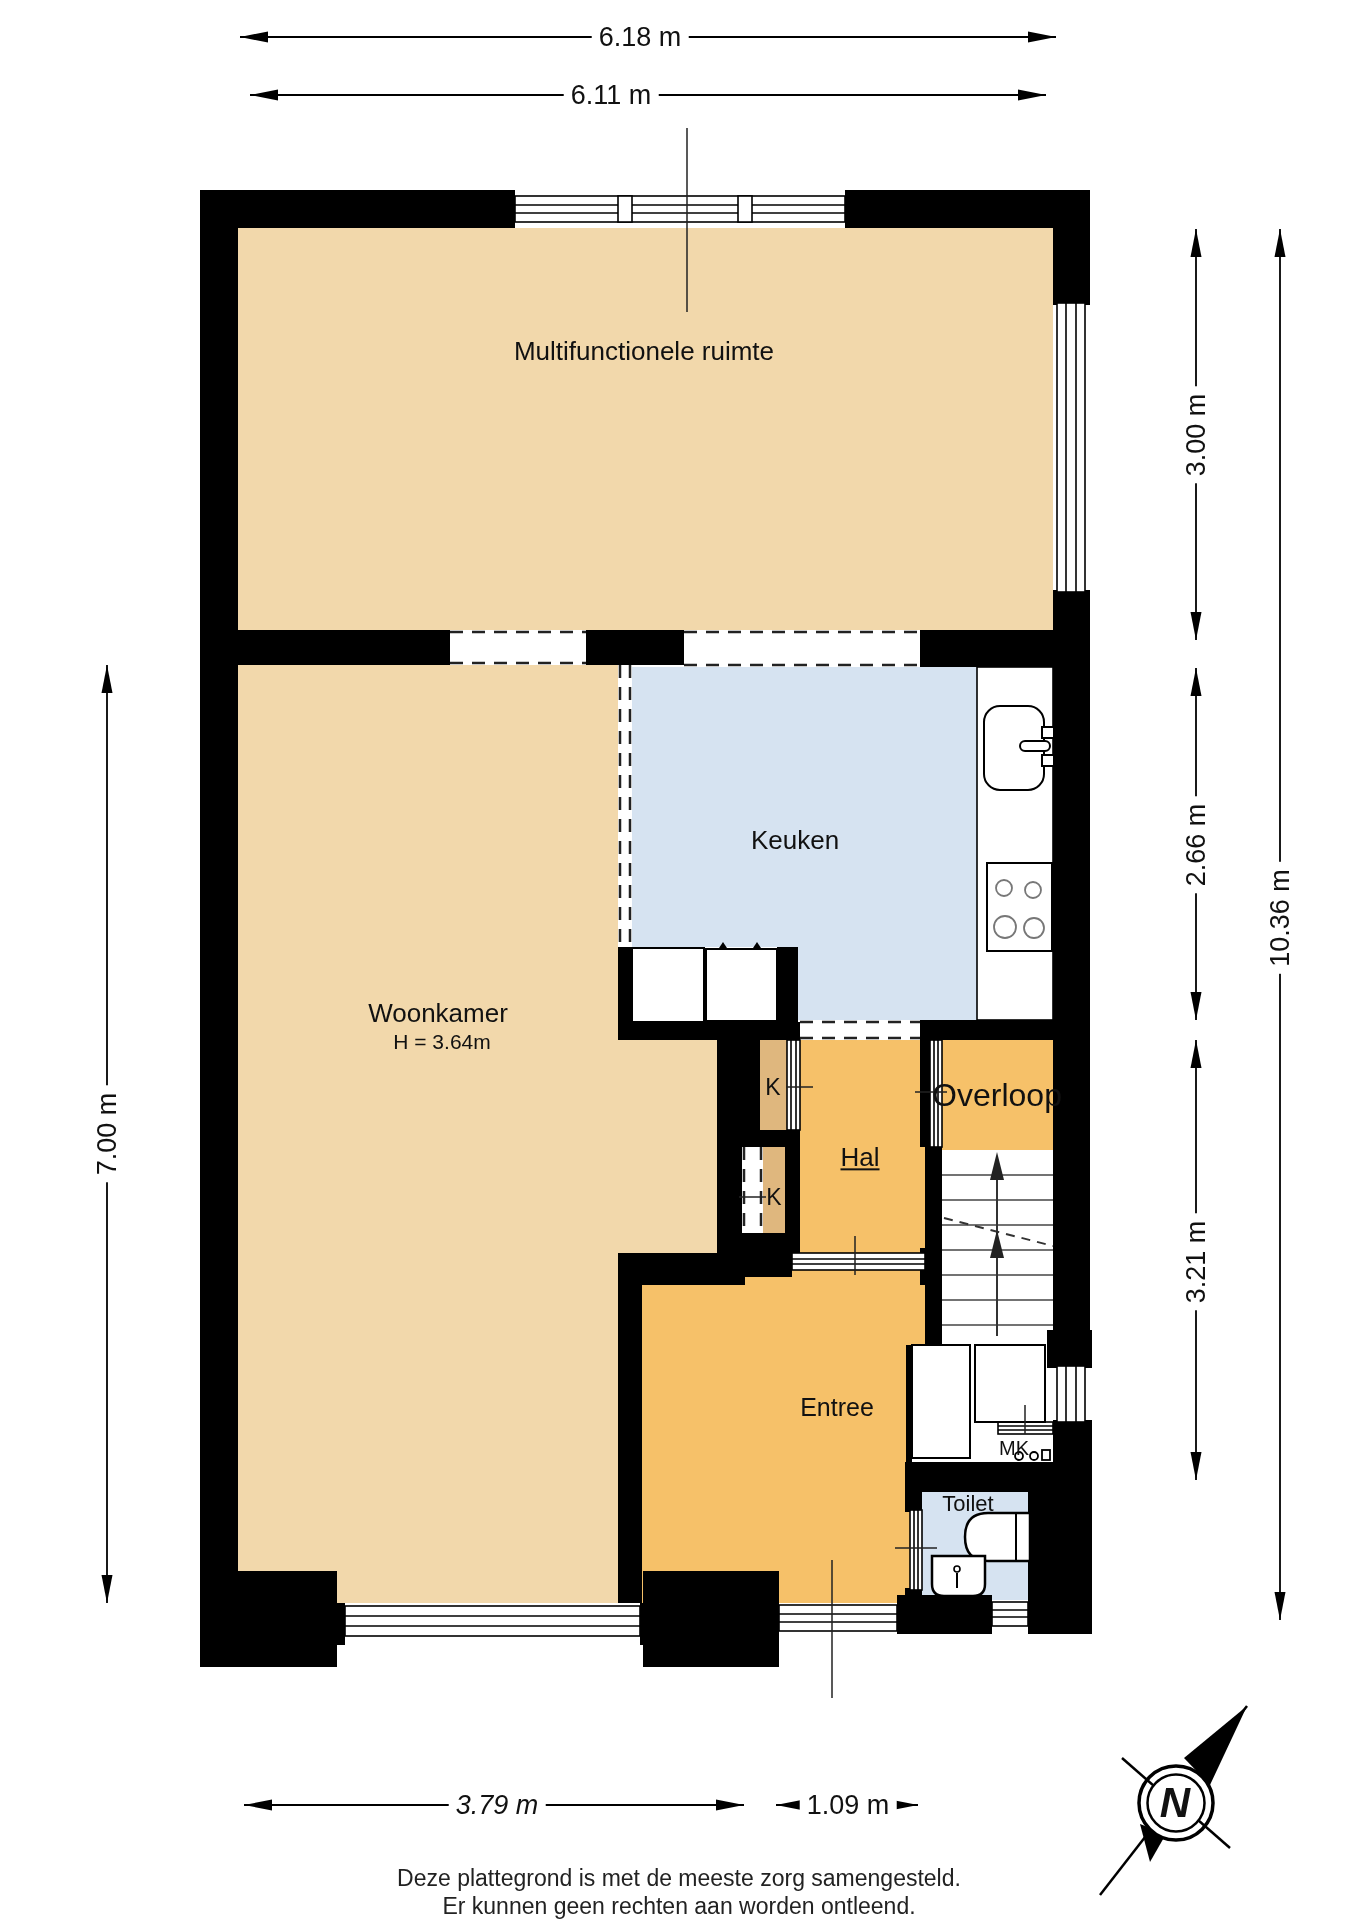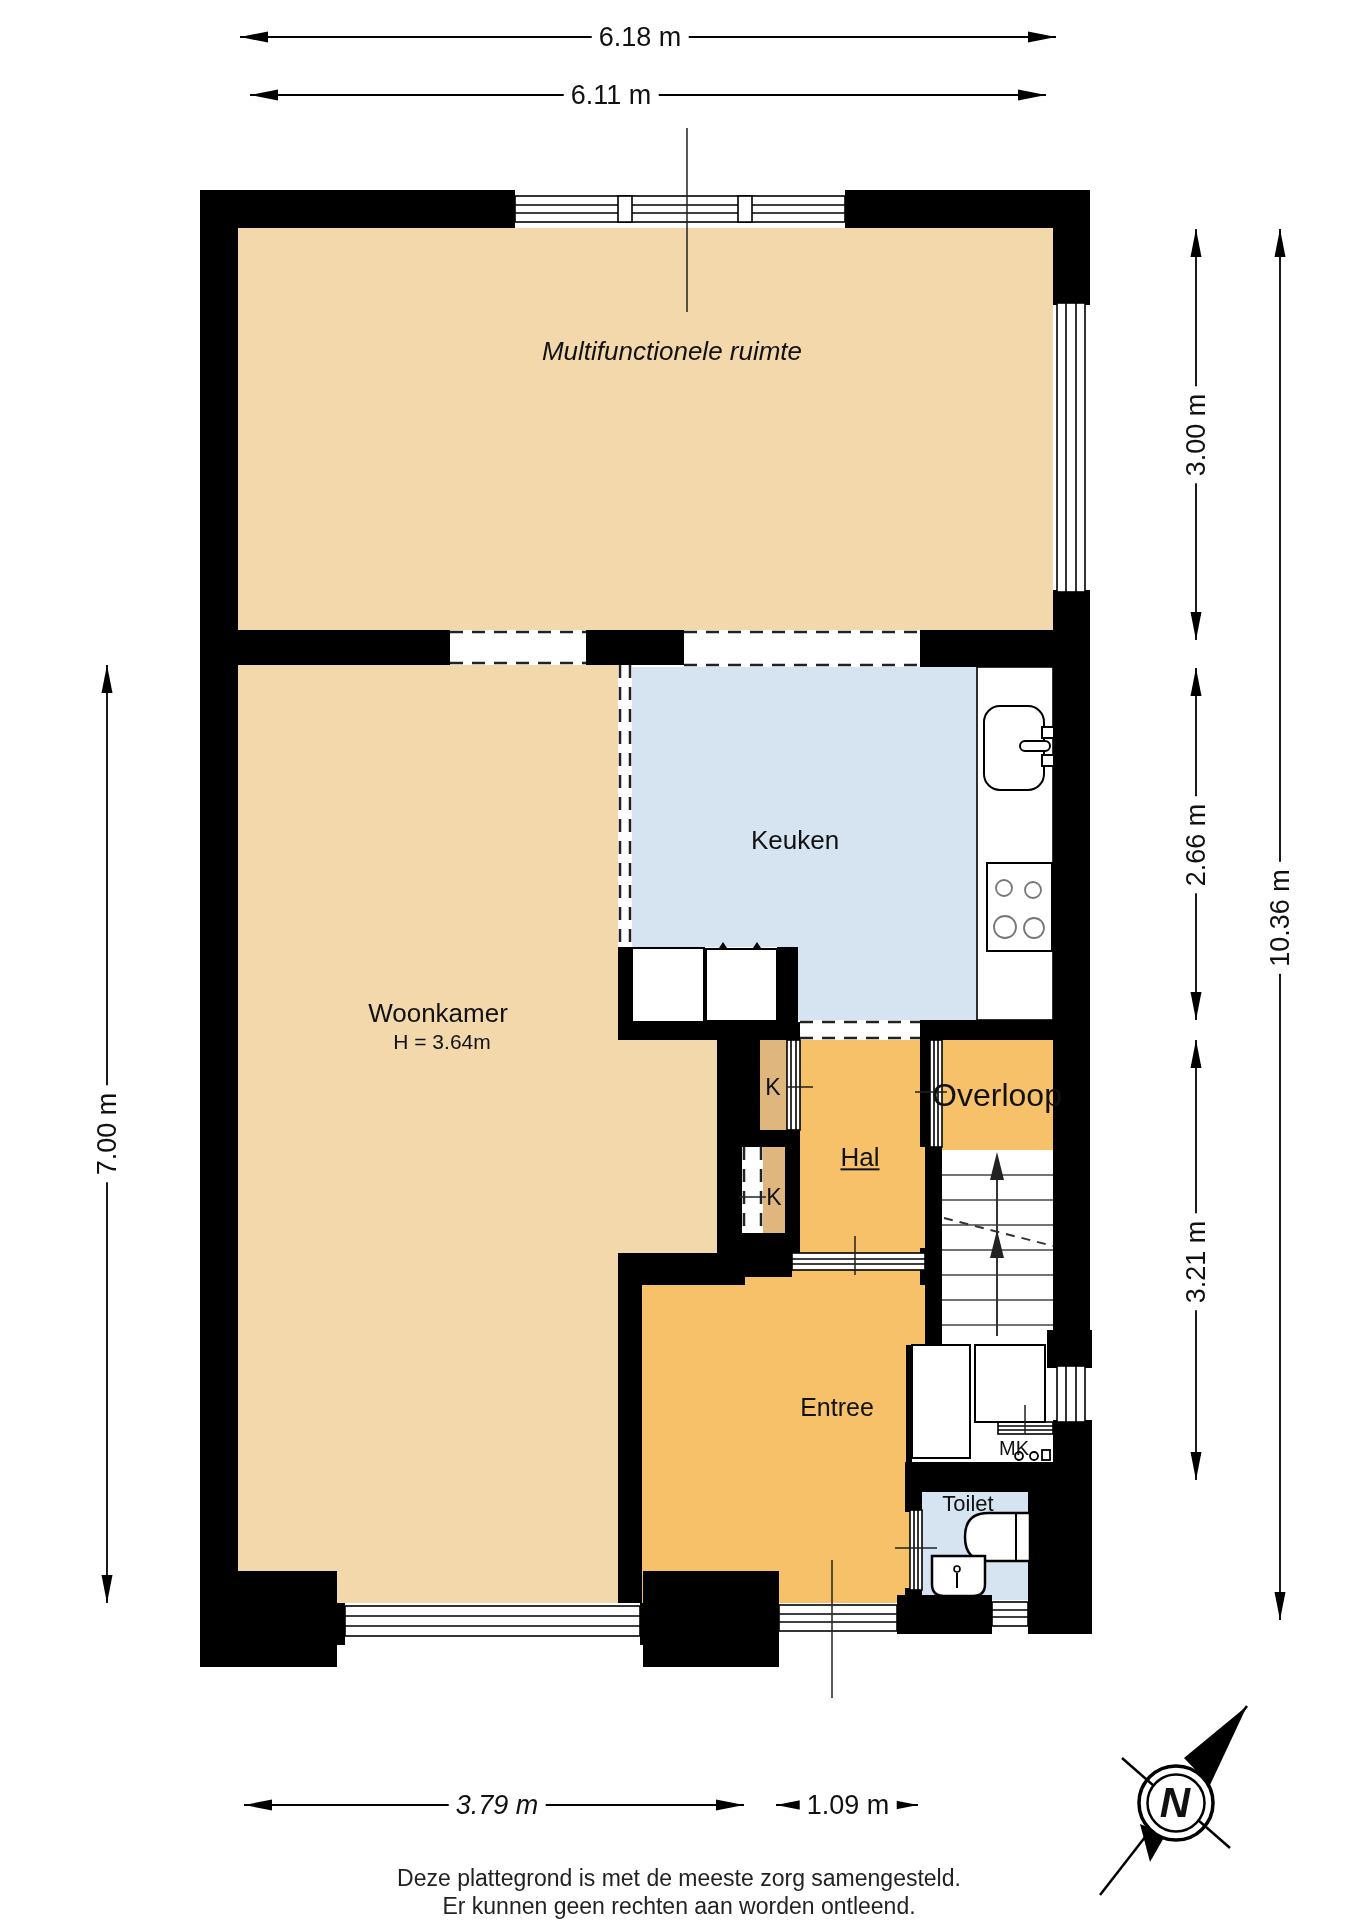--- a/index.html
+++ b/index.html
@@ -248,21 +248,21 @@
     <line x1="1247" y1="1706" x2="1100" y2="1895" stroke="#000" stroke-width="2.5"></line>
     <polygon points="1247,1706 1184,1758 1210,1785" fill="#000"></polygon>
     <polygon points="1150,1862 1140,1824 1166,1834" fill="#000"></polygon>
     <circle cx="1176" cy="1803" r="37" fill="#fff" stroke="#000" stroke-width="3.5"></circle>
     <circle cx="1176" cy="1803" r="28.5" fill="#fff" stroke="#000" stroke-width="2.5"></circle>
     <line x1="1122" y1="1758" x2="1154" y2="1786" stroke="#000" stroke-width="2.5"></line>
     <line x1="1198" y1="1820" x2="1230" y2="1848" stroke="#000" stroke-width="2.5"></line>
   </g>
 </svg>
 
-<div class="lbl room" style="left:672px;top:352px;font-style:italic;">Multifunctionele ruimte</div>
+<div class="lbl room" style="left:644px;top:352px;">Multifunctionele ruimte</div>
 <div class="lbl room" style="left:438px;top:1014px;">Woonkamer</div>
 <div class="lbl" style="left:442px;top:1042px;font-size:21px;">H = 3.64m</div>
 <div class="lbl room" style="left:795px;top:841px;">Keuken</div>
 <div class="lbl room" style="left:860px;top:1158px;text-decoration:underline;">Hal</div>
 <div class="lbl" style="left:997px;top:1096px;font-size:32px;">Overloop</div>
 <div class="lbl" style="left:837px;top:1407px;font-size:25px;">Entree</div>
 <div class="lbl" style="left:968px;top:1504px;font-size:22px;">Toilet</div>
 <div class="lbl" style="left:773px;top:1087px;font-size:23px;">K</div>
 <div class="lbl" style="left:774px;top:1197px;font-size:23px;">K</div>
 <div class="lbl" style="left:1014px;top:1448px;font-size:20px;">MK</div>

